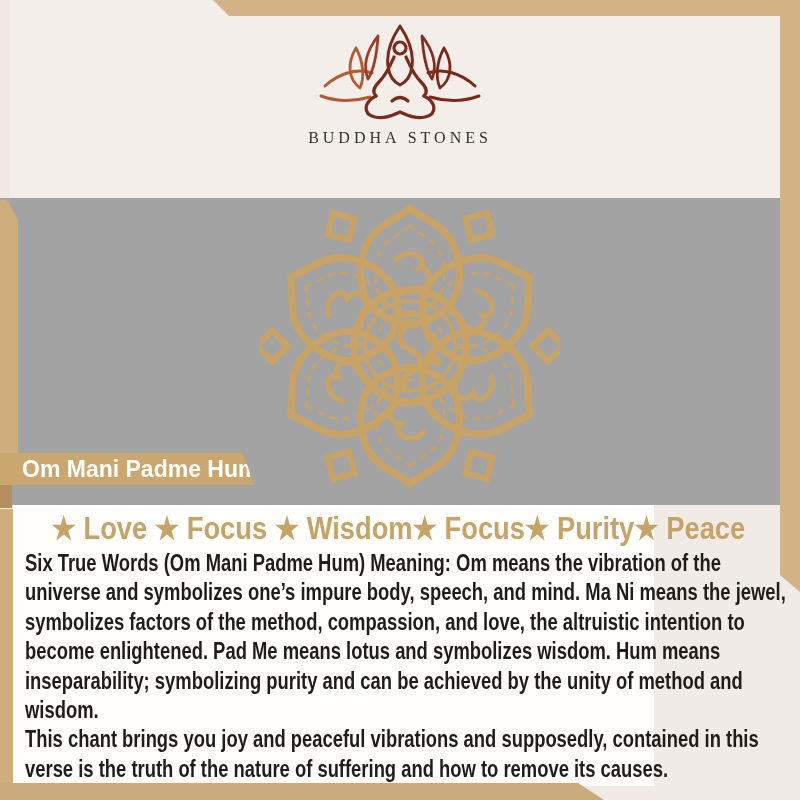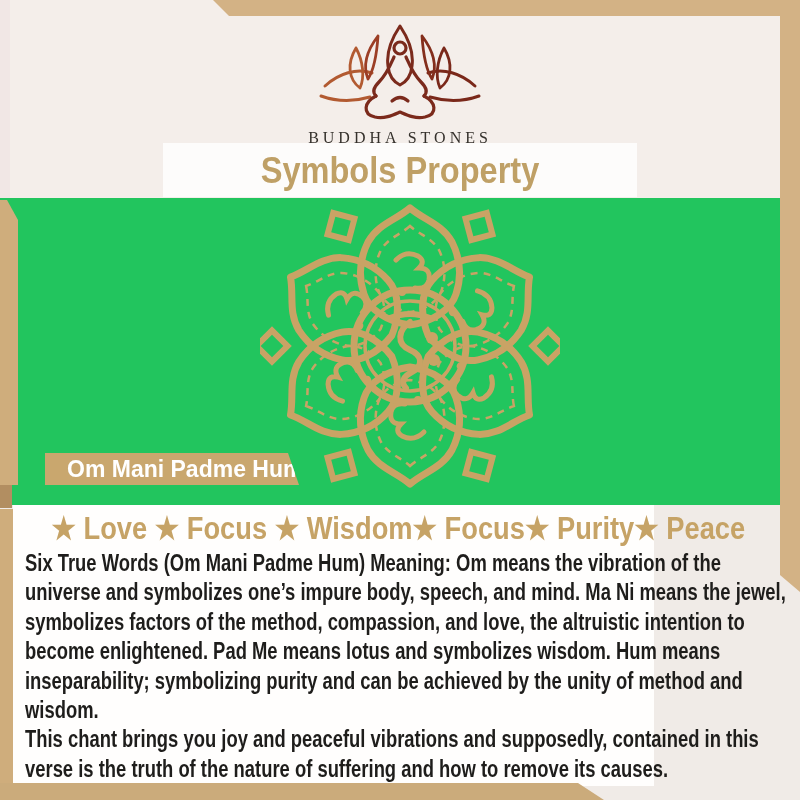--- a/index.html
+++ b/index.html
@@ -1,17 +1,17 @@
 <!DOCTYPE html>
 <html><head>
 <meta charset="utf-8">
 <style>
   html,body{margin:0;padding:0;}
   #page{position:relative;width:800px;height:800px;overflow:hidden;
-        background:#22c55e;font-family:"Liberation Sans",sans-serif;}
+        background:#a3a3a3;font-family:"Liberation Sans",sans-serif;}
   
   .bg-top{position:absolute;left:0;top:0;width:800px;height:198px;background:#f4eeea;}
   .left-pink{position:absolute;left:0;top:0;width:10px;height:198px;background:#f1e7e5;}
   .bg-bottom{position:absolute;left:0;top:505px;width:800px;height:295px;background:#f0ebe7;}
   
   .top-ribbon{position:absolute;left:205px;top:0;width:595px;height:16px;background:#d3b285;
       clip-path:polygon(8px 0,100% 0,100% 100%,24px 100%);z-index:6;}
   .right-ribbon{position:absolute;left:780px;top:0;width:20px;height:592px;background:#d3b285;
       clip-path:polygon(0 0,100% 0,100% 100%,0 calc(100% - 17px));z-index:6;}
   .left-column-ribbon{position:absolute;left:0;top:200px;width:18px;height:285px;background:#cfad7c;
@@ -27,21 +27,21 @@
       letter-spacing:4px;color:#34302b;white-space:nowrap;}
   
   .heading-band{position:absolute;left:163px;top:143px;width:474px;height:54px;background:#fdfcfb;z-index:2;}
   .heading-title{position:absolute;left:0;top:0;width:100%;height:54px;line-height:56px;text-align:center;
       font-size:37px;font-weight:bold;color:#bfa066;white-space:nowrap;
       transform:scaleX(.88);transform-origin:center;}
   
   .mandala{position:absolute;left:260px;top:196px;width:300px;height:300px;z-index:2;}
   
   .banner{position:absolute;left:0;top:453px;width:254px;height:32px;background:#c9a76e;
-      clip-path:polygon(0 0,calc(100% - 11px) 0,100% 100%,0 100%);z-index:7;margin-left:45px;}
+      clip-path:polygon(0 0,calc(100% - 11px) 0,100% 100%,0 100%);z-index:7;}
   .banner-label{display:block;padding-left:22px;line-height:32px;font-size:23px;font-weight:bold;
       color:#ffffff;white-space:nowrap;}
   
   .text-panel{position:absolute;left:13px;top:505px;width:641px;height:281px;background:#fffefd;z-index:4;}
   .star-line{position:absolute;left:0;top:5px;width:100%;text-align:center;font-size:31px;font-weight:bold;
       color:#c6a366;white-space:nowrap;transform:scaleX(.88);transform-origin:center;}
   .body-lines{position:absolute;left:12px;top:44px;}
   .body-line{height:29.4px;line-height:29.4px;font-size:23px;font-weight:bold;color:#1e1d1b;
       white-space:nowrap;transform:scaleX(.8);transform-origin:left center;}
 </style>
@@ -76,23 +76,20 @@
           <path d="M79,33 C75,42 72,50 64,58 C59,63 57,68 61,72"></path>
           <path d="M91,33 C95,42 98,50 106,58 C111,63 113,68 109,72"></path>
           <path d="M61,72 C49,78 47,90 60,93 C70,95 78,91 85,88 C92,91 100,95 110,93 C123,90 121,78 109,72"></path>
           <path d="M77,77 Q85,70 93,77"></path>
         </g>
       </g>
     </svg>
     <div class="brand-name">BUDDHA STONES</div>
   </div>
 
-  <div class="heading-band">
-    <div class="heading-title">Symbols Property</div>
-  </div>
 
   <svg class="mandala" viewBox="0 0 300 300">
     <defs>
       <g id="petal">
         <path d="M150,12 C136,24 118,28 108,46 C100,62 98,80 104,98 C109,114 128,126 150,129 C172,126 191,114 196,98 C202,80 200,62 192,46 C182,28 164,24 150,12 Z" fill="none" stroke="#c9a365" stroke-width="7" stroke-linejoin="round"></path>
         <path d="M150,30 C140,39 128,42 121,54 C115,66 114,80 118,93 C122,106 135,114 150,116 C165,114 178,106 182,93 C186,80 185,66 179,54 C172,42 160,39 150,30 Z" fill="none" stroke="#c9a365" stroke-width="2.5" stroke-dasharray="7 6"></path>
         <path d="M136,64 q10,-10 22,-4 q8,5 1,12 q12,0 10,12 q-2,10 -14,8" fill="none" stroke="#c9a365" stroke-width="5" stroke-linecap="round"></path>
         <circle cx="142" cy="96" r="4" fill="#c9a365"></circle>
       </g>
       <g id="diamond">

